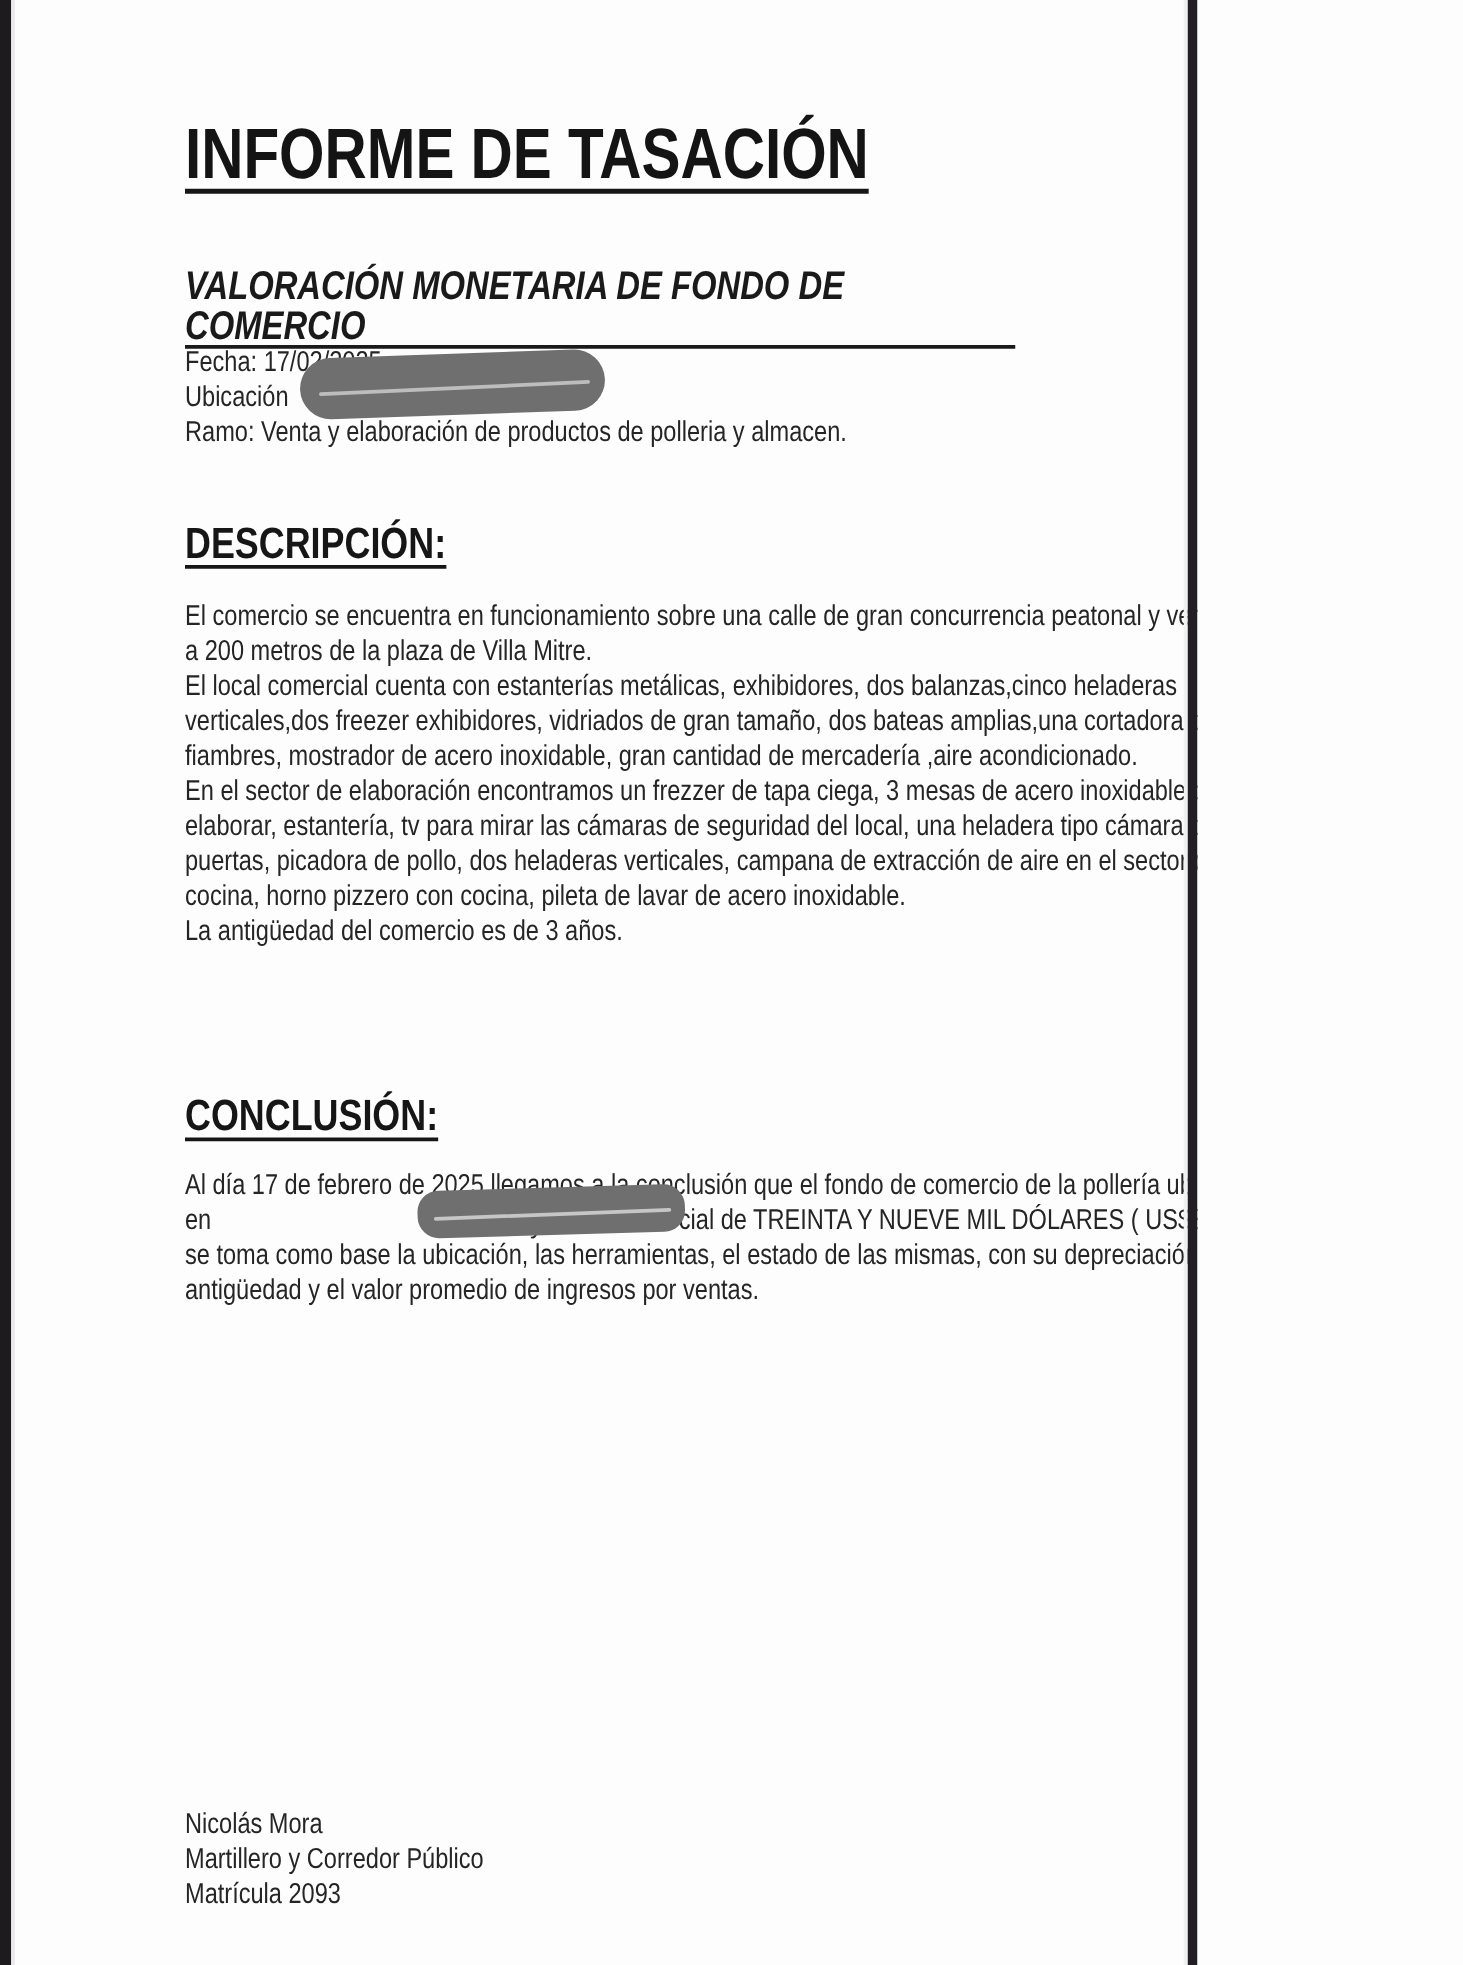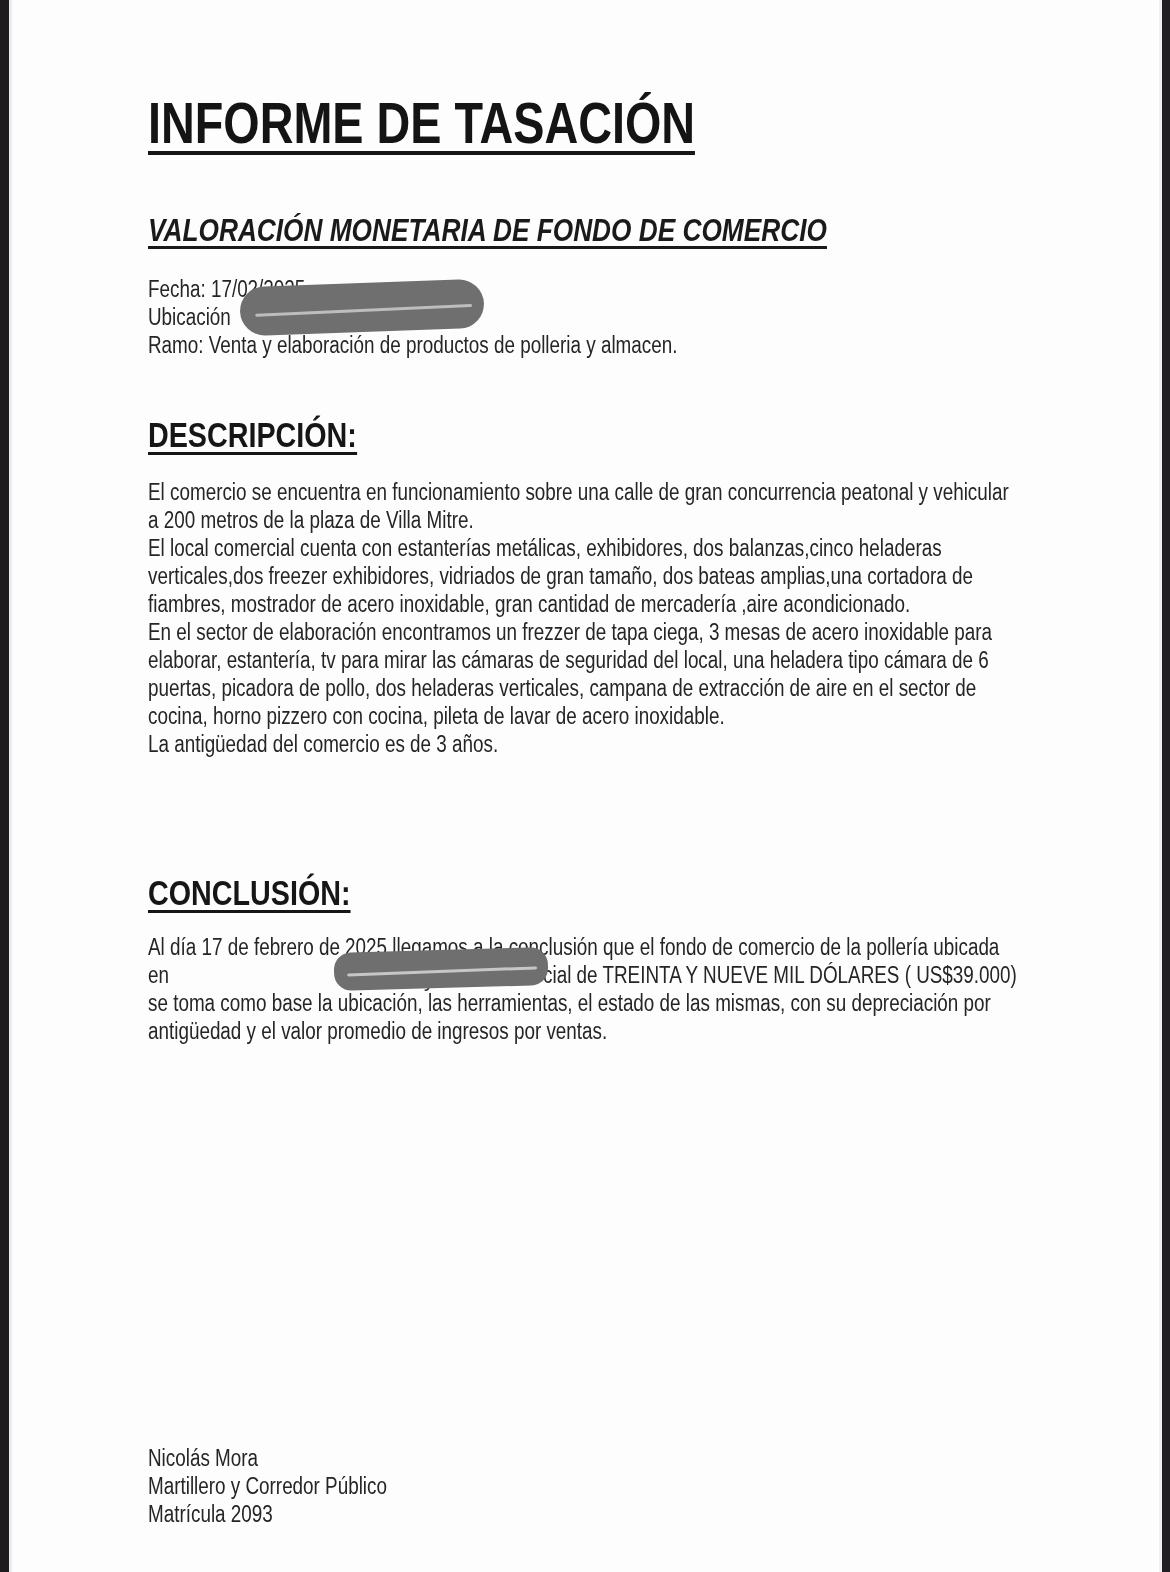--- a/index.html
+++ b/index.html
@@ -3,21 +3,21 @@
 <meta charset="utf-8">
 <style>
   html, body {
     margin: 0;
     padding: 0;
     background: #fdfdfe;
     font-family: "Liberation Sans", "DejaVu Sans", sans-serif;
   }
   .page {
     position: relative;
-    width: 1170px;
+    width: 958px;
     height: 1572px;
     background: #fdfdfe;
     overflow: hidden;
     color: #202020;
   }
   
   .edge-left {
     position: absolute; left: 0; top: 0; bottom: 0;
     width: 9px; background: #1e1b1f; z-index: 5;
   }

